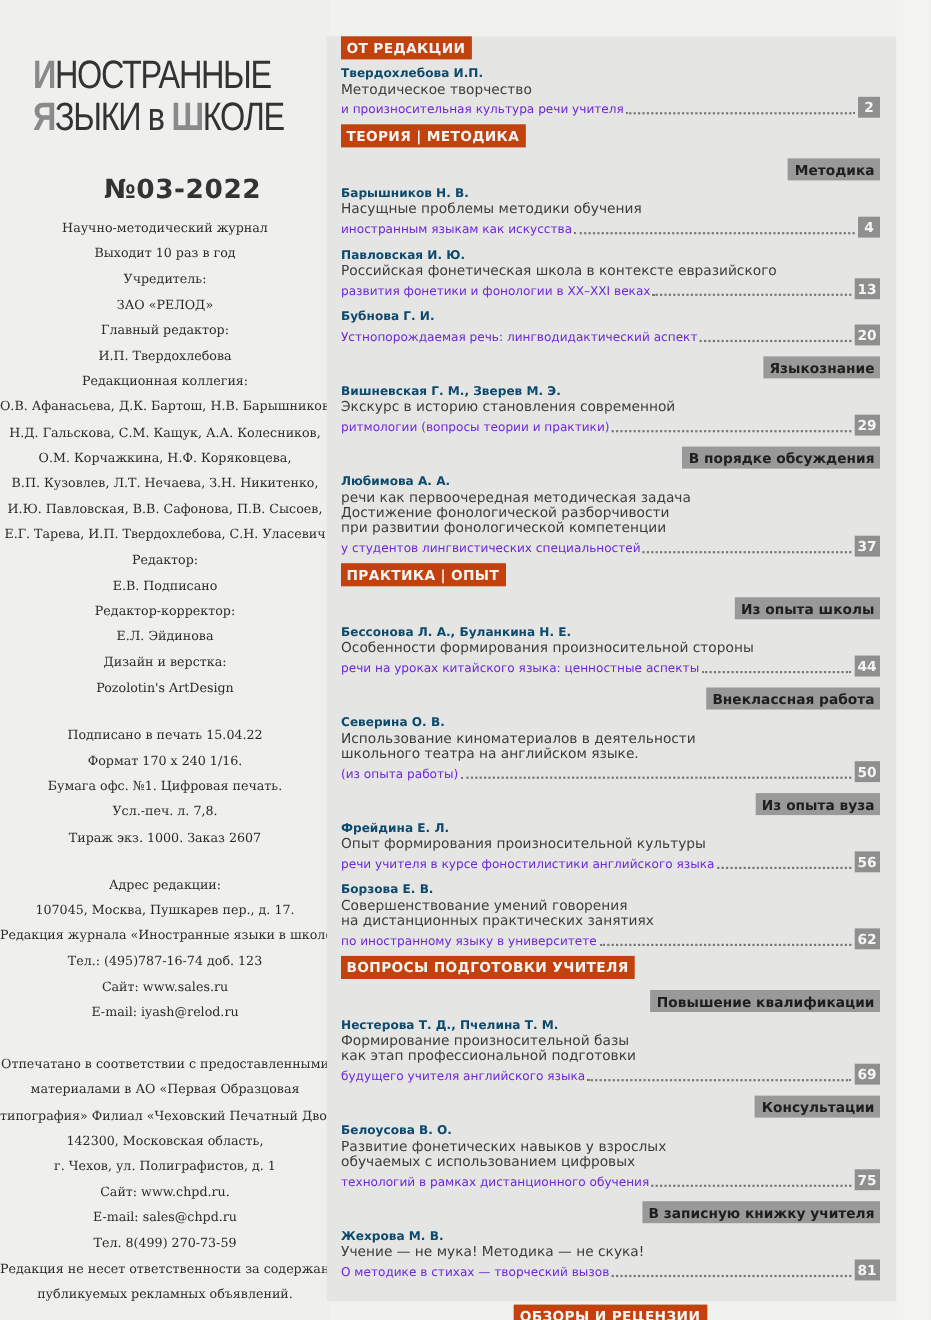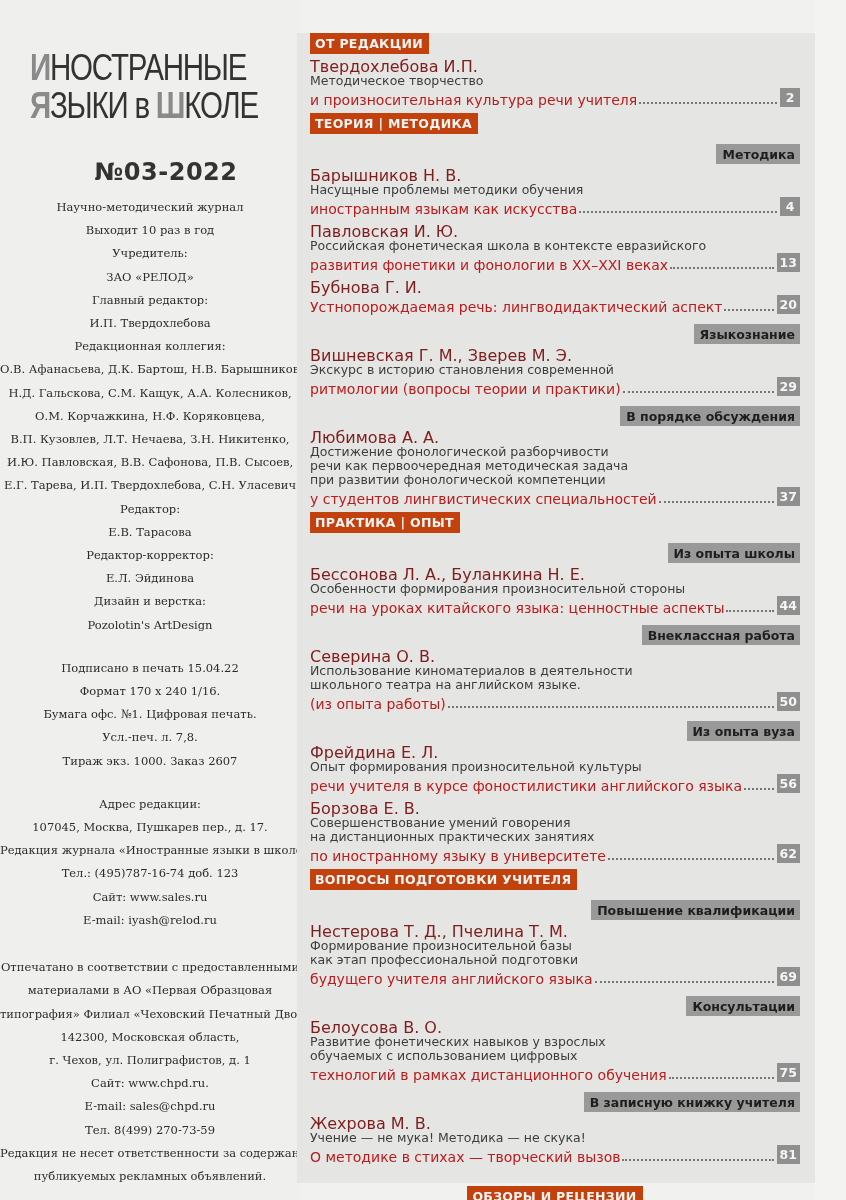--- a/index.html
+++ b/index.html
@@ -48,24 +48,24 @@
     display: inline-block; background: #c2410c; color: #f4f4f4;
     font-weight: bold; font-size: 12.5px; padding: 3px 6px 2px 5px;
     letter-spacing: 0.3px; line-height: 16px;
   }
   .sub-wrap { text-align: right; }
   .sub {
     display: inline-block; background: #999; color: #1e1e1e;
     font-weight: bold; font-size: 12.5px; padding: 2px 5px 1px 6px; line-height: 17px;
   }
   .entry { position: relative; }
-  .author { font-weight: normal; font-size: 16px; line-height: 15px; color: #7f1d1d; }
+  .author { font-weight: bold; font-size: 11px; line-height: 15px; color: #0c4a6e; }
   .title-line { font-size: 12.5px; line-height: 14px; color: #3d3d3d; white-space: nowrap; }
   .last-line { display: flex; align-items: flex-end; }
-  .last-line .txt { white-space: nowrap; font-size: 14px; line-height: 14px; color: #b91c1c; }
+  .last-line .txt { white-space: nowrap; font-size: 11px; line-height: 14px; color: #6d28d9; }
   .last-line .dots {
     flex: 1; border-bottom: 2px dotted #777; margin: 0 3px 3px 2px; height: 1px;
   }
   .pg {
     display: inline-block; min-width: 20px; height: 19px; background: #8f8f8f;
     color: #f5f5f5; font-weight: bold; font-size: 12.5px; text-align: center;
     line-height: 19px; padding: 0 3px;
   }
   .right-edge {
     position: absolute; left: 815px; top: 0; width: 31px; height: 1200px; background: #f3f3f1;
@@ -88,21 +88,21 @@
       <div class="ln b">Главный редактор:</div>
       <div class="ln">И.П. Твердохлебова</div>
       <div class="ln b">Редакционная коллегия:</div>
       <div class="ln">О.В. Афанасьева, Д.К. Бартош, Н.В. Барышников,</div>
       <div class="ln">Н.Д. Гальскова, С.М. Кащук, А.А. Колесников,</div>
       <div class="ln">О.М. Корчажкина, Н.Ф. Коряковцева,</div>
       <div class="ln">В.П. Кузовлев, Л.Т. Нечаева, З.Н. Никитенко,</div>
       <div class="ln">И.Ю. Павловская, В.В. Сафонова, П.В. Сысоев,</div>
       <div class="ln">Е.Г. Тарева, И.П. Твердохлебова, С.Н. Уласевич</div>
       <div class="ln b">Редактор:</div>
-      <div class="ln">Е.В. Тарасова</div>
+      <div class="ln">Е.В. Подписано</div>
       <div class="ln b">Редактор-корректор:</div>
       <div class="ln">Е.Л. Эйдинова</div>
       <div class="ln b">Дизайн  и верстка:</div>
       <div class="ln">Pozolotin's ArtDesign</div>
       <div class="gap"></div>
       <div class="ln">Подписано в печать 15.04.22</div>
       <div class="ln">Формат 170 x 240 1/16.</div>
       <div class="ln">Бумага офс. №1. Цифровая печать.</div>
       <div class="ln">Усл.-печ. л. 7,8.</div>
       <div class="ln">Тираж экз. 1000. Заказ 2607</div>
@@ -173,22 +173,22 @@
         <div class="title-line">Экскурс в историю становления современной</div>
         <div class="last-line">
           <span class="txt">ритмологии (вопросы теории и практики)</span>
           <span class="dots"></span>
           <span class="pg">29</span>
         </div>
       </div>
       <div class="sub-wrap" style="margin-top: 10px;"><span class="sub">В порядке обсуждения</span></div>
       <div class="entry" style="margin-top: 4px;">
         <div class="author">Любимова А. А.</div>
+        <div class="title-line">речи как первоочередная методическая задача</div>
         <div class="title-line">Достижение фонологической разборчивости</div>
-        <div class="title-line">речи как первоочередная методическая задача</div>
         <div class="title-line">при развитии фонологической компетенции</div>
         <div class="last-line">
           <span class="txt">у студентов лингвистических специальностей</span>
           <span class="dots"></span>
           <span class="pg">37</span>
         </div>
       </div>
       <div style="margin-top: 6px;"><span class="sec">ПРАКТИКА | ОПЫТ</span></div>
       <div class="sub-wrap" style="margin-top: 10px;"><span class="sub">Из опыта школы</span></div>
       <div class="entry" style="margin-top: 4px;">

